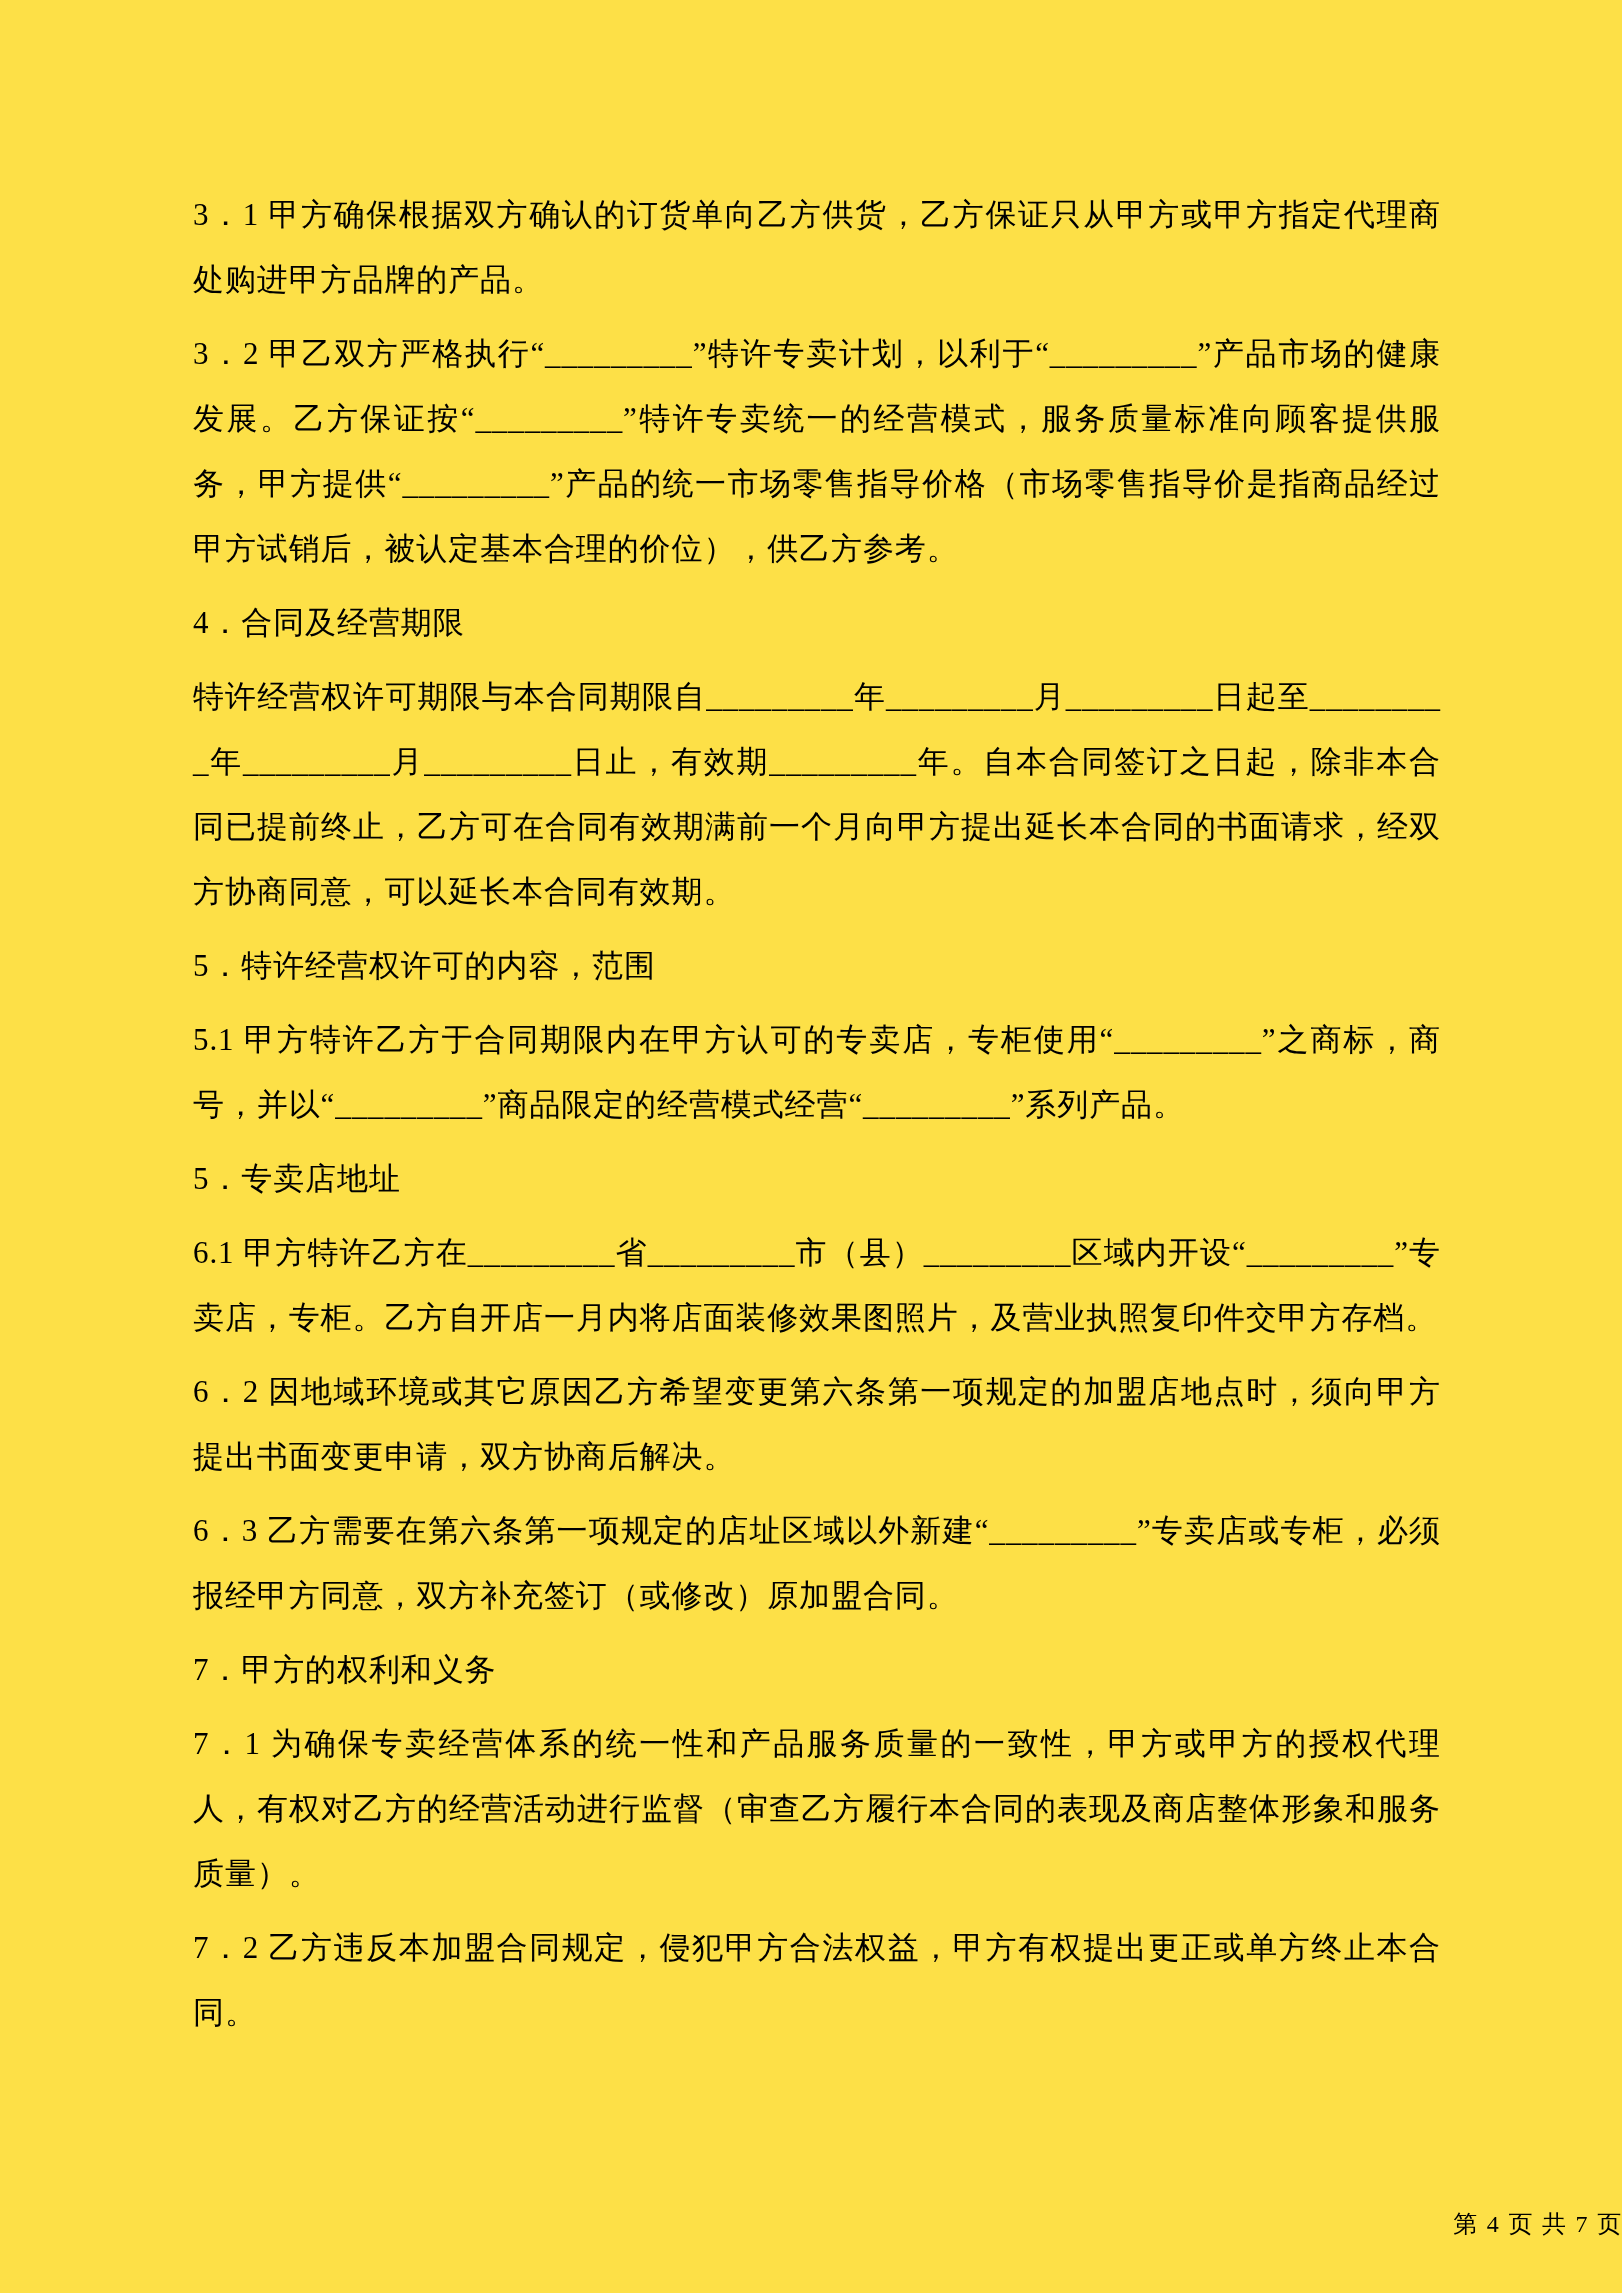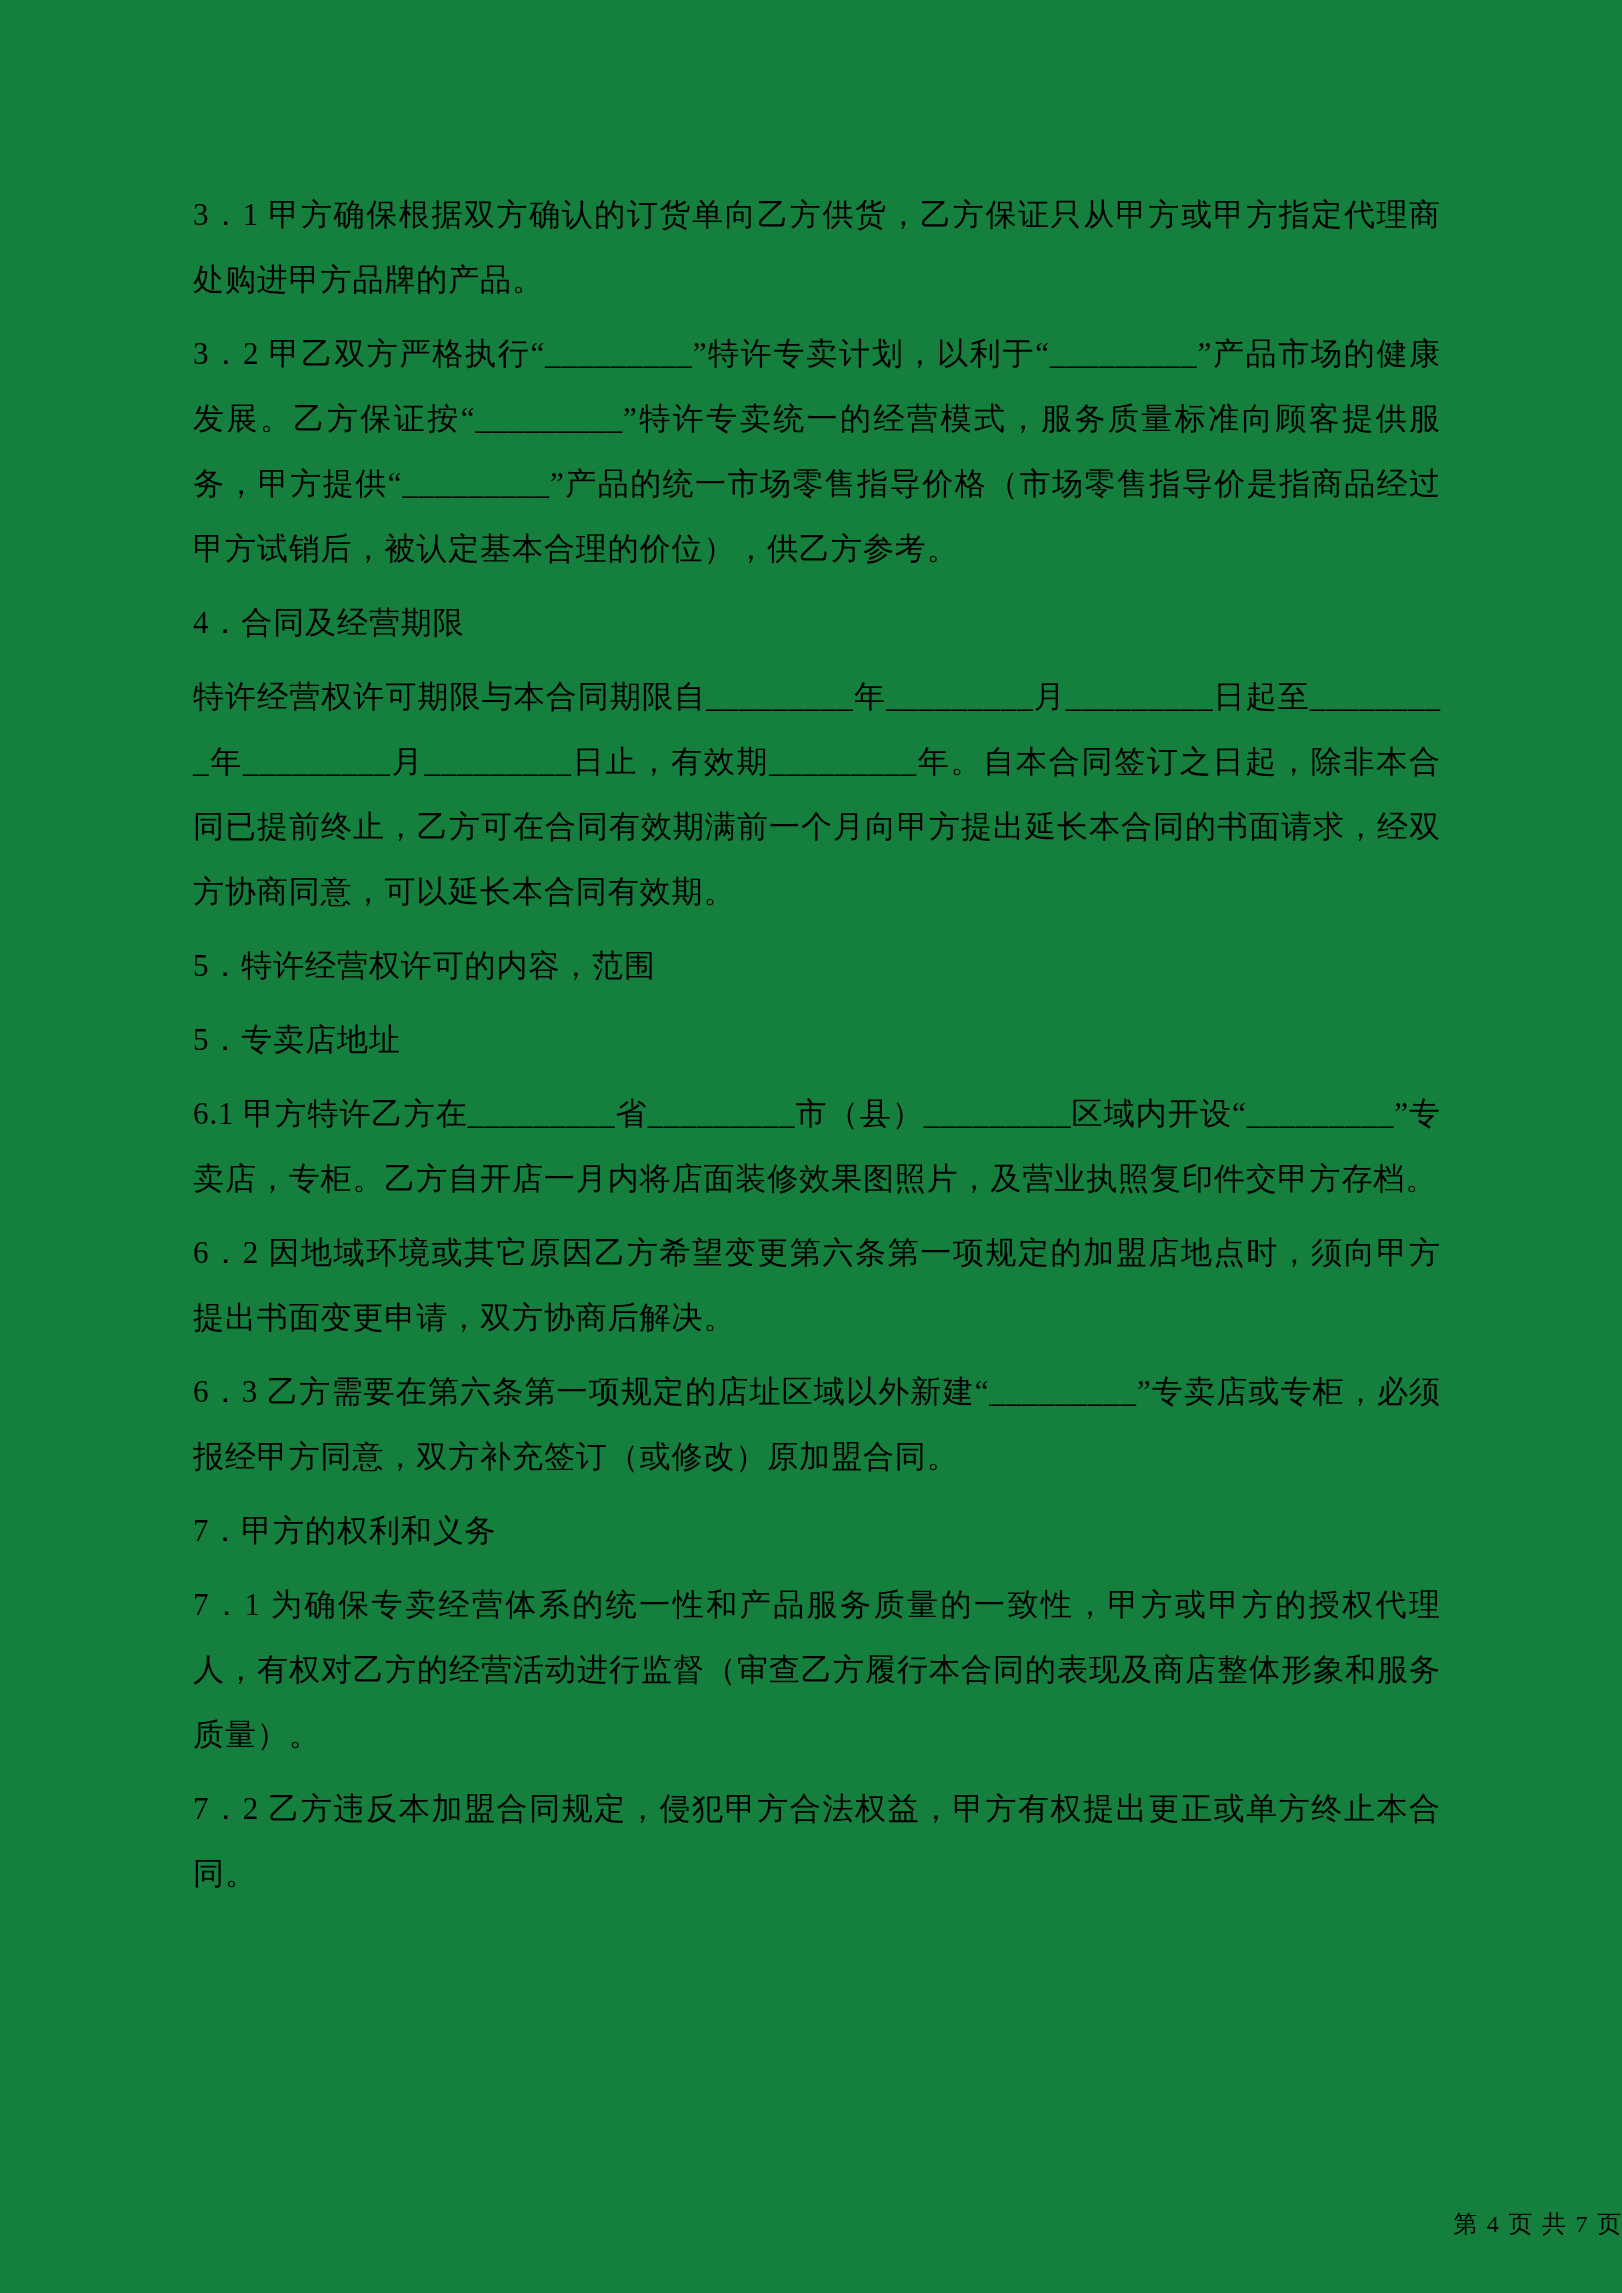--- a/index.html
+++ b/index.html
@@ -11,21 +11,21 @@
     width: 1623px;
     height: 2294px;
     position: relative;
     overflow: hidden;
     font-family: "Liberation Serif", "DejaVu Serif", serif;
     color: #000000;
   }
   .page {
     position: absolute;
     inset: 0;
-    background: #15803d;
+    background: #fde047;
   }
   .content {
     position: absolute;
     top: 182px;
     left: 193px;
     right: 182px;
     bottom: 118px;
   }
   .content p {
     margin: 0 0 9px 0;
@@ -50,20 +50,21 @@
 </head>
 <body>
 
 <div class="page">
   <div class="content">
     <p>3．1 甲方确保根据双方确认的订货单向乙方供货，乙方保证只从甲方或甲方指定代理商处购进甲方品牌的产品。</p>
     <p>3．2 甲乙双方严格执行“_________”特许专卖计划，以利于“_________”产品市场的健康发展。乙方保证按“_________”特许专卖统一的经营模式，服务质量标准向顾客提供服务，甲方提供“_________”产品的统一市场零售指导价格（市场零售指导价是指商品经过甲方试销后，被认定基本合理的价位），供乙方参考。</p>
     <p>4．合同及经营期限</p>
     <p>特许经营权许可期限与本合同期限自_________年_________月_________日起至_________年_________月_________日止，有效期_________年。自本合同签订之日起，除非本合同已提前终止，乙方可在合同有效期满前一个月向甲方提出延长本合同的书面请求，经双方协商同意，可以延长本合同有效期。</p>
     <p>5．特许经营权许可的内容，范围</p>
+    <p>5.1 甲方特许乙方于合同期限内在甲方认可的专卖店，专柜使用“_________”之商标，商号，并以“_________”商品限定的经营模式经营“_________”系列产品。</p>
     <p>5．专卖店地址</p>
     <p>6.1 甲方特许乙方在_________省_________市（县）_________区域内开设“_________”专卖店，专柜。乙方自开店一月内将店面装修效果图照片，及营业执照复印件交甲方存档。</p>
     <p>6．2 因地域环境或其它原因乙方希望变更第六条第一项规定的加盟店地点时，须向甲方提出书面变更申请，双方协商后解决。</p>
     <p>6．3 乙方需要在第六条第一项规定的店址区域以外新建“_________”专卖店或专柜，必须报经甲方同意，双方补充签订（或修改）原加盟合同。</p>
     <p>7．甲方的权利和义务</p>
     <p>7．1 为确保专卖经营体系的统一性和产品服务质量的一致性，甲方或甲方的授权代理人，有权对乙方的经营活动进行监督（审查乙方履行本合同的表现及商店整体形象和服务质量）。</p>
     <p>7．2 乙方违反本加盟合同规定，侵犯甲方合法权益，甲方有权提出更正或单方终止本合同。</p>
   </div>
   <div class="footer">第 4 页 共 7 页</div>
 </div>

